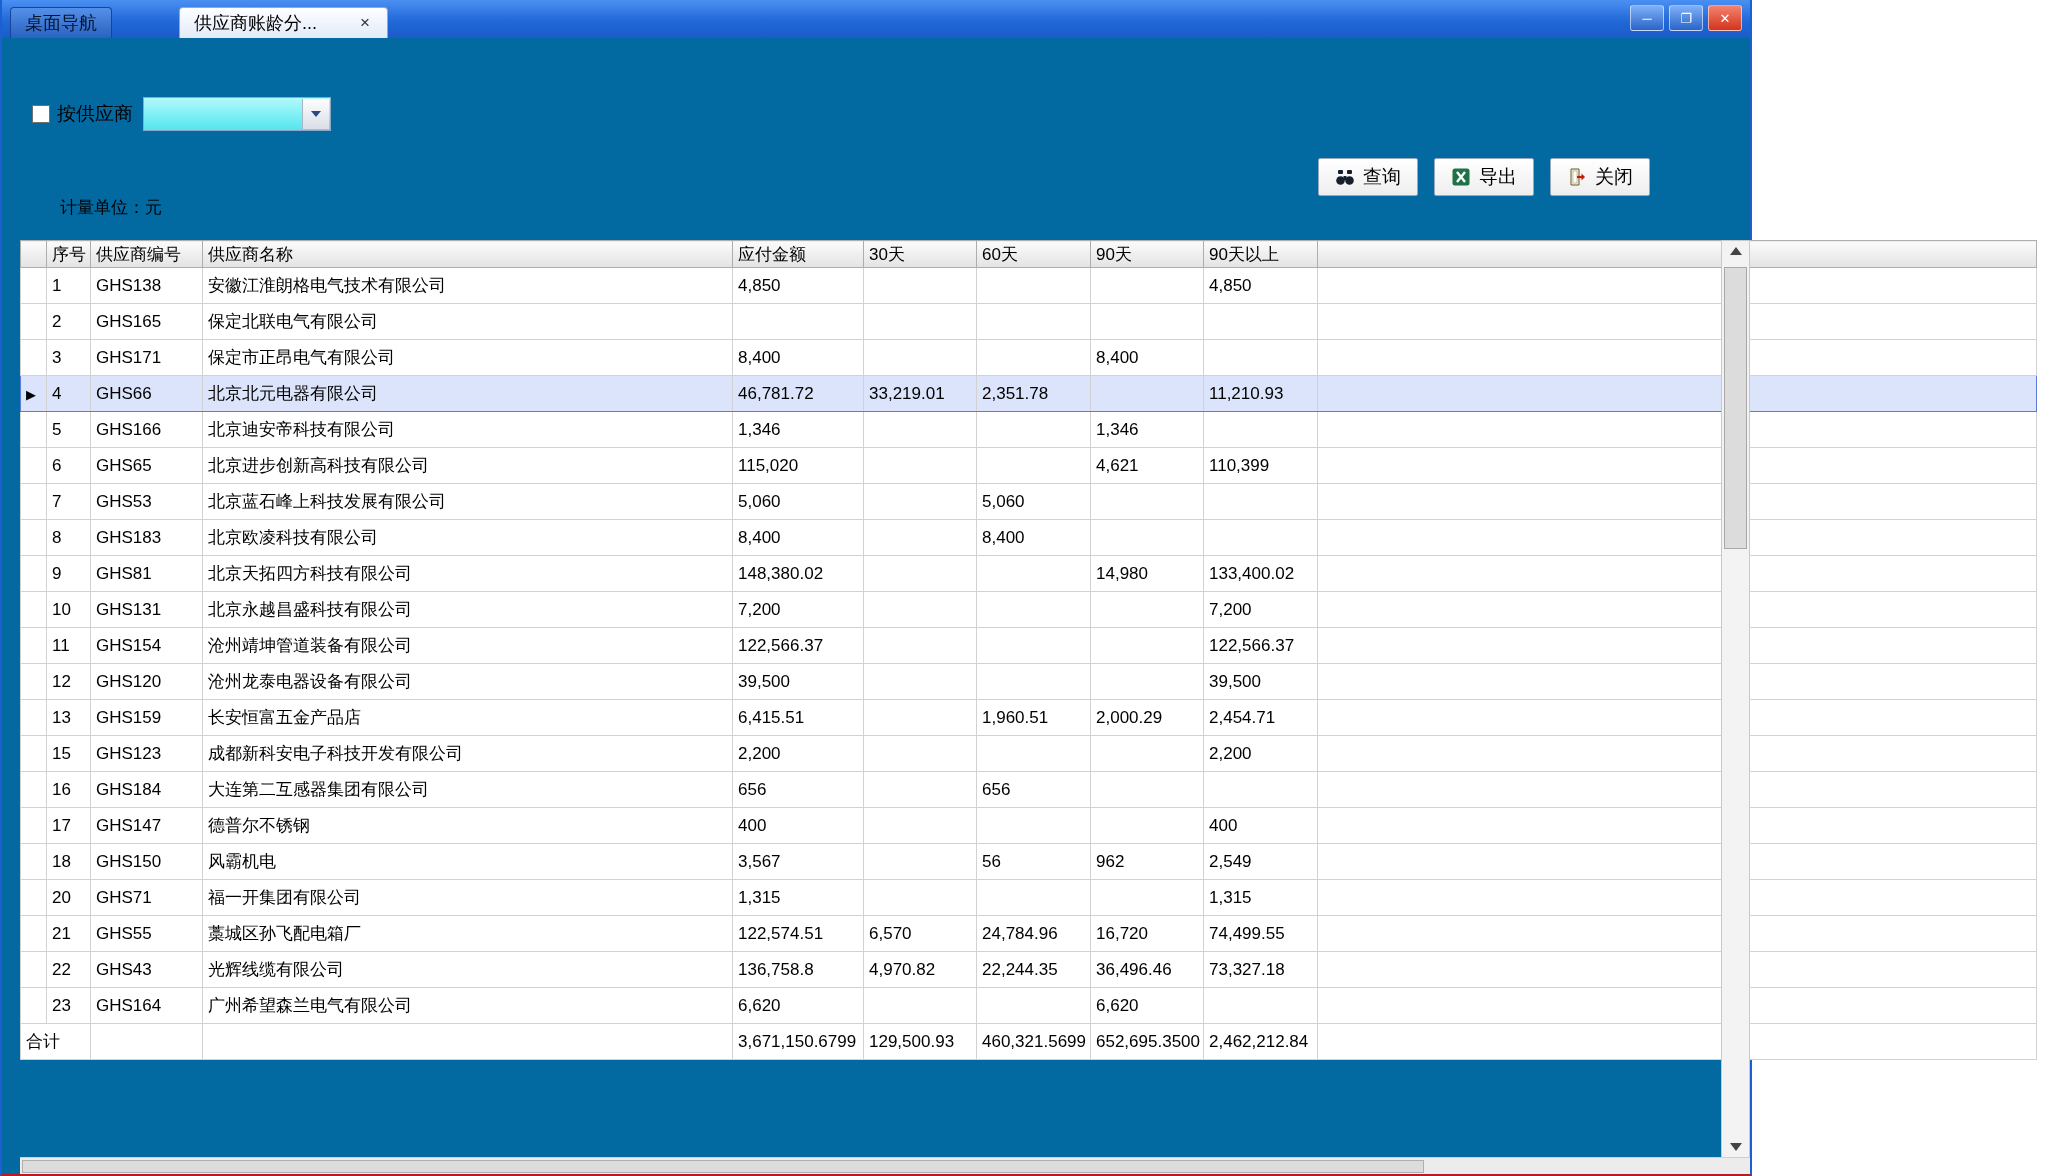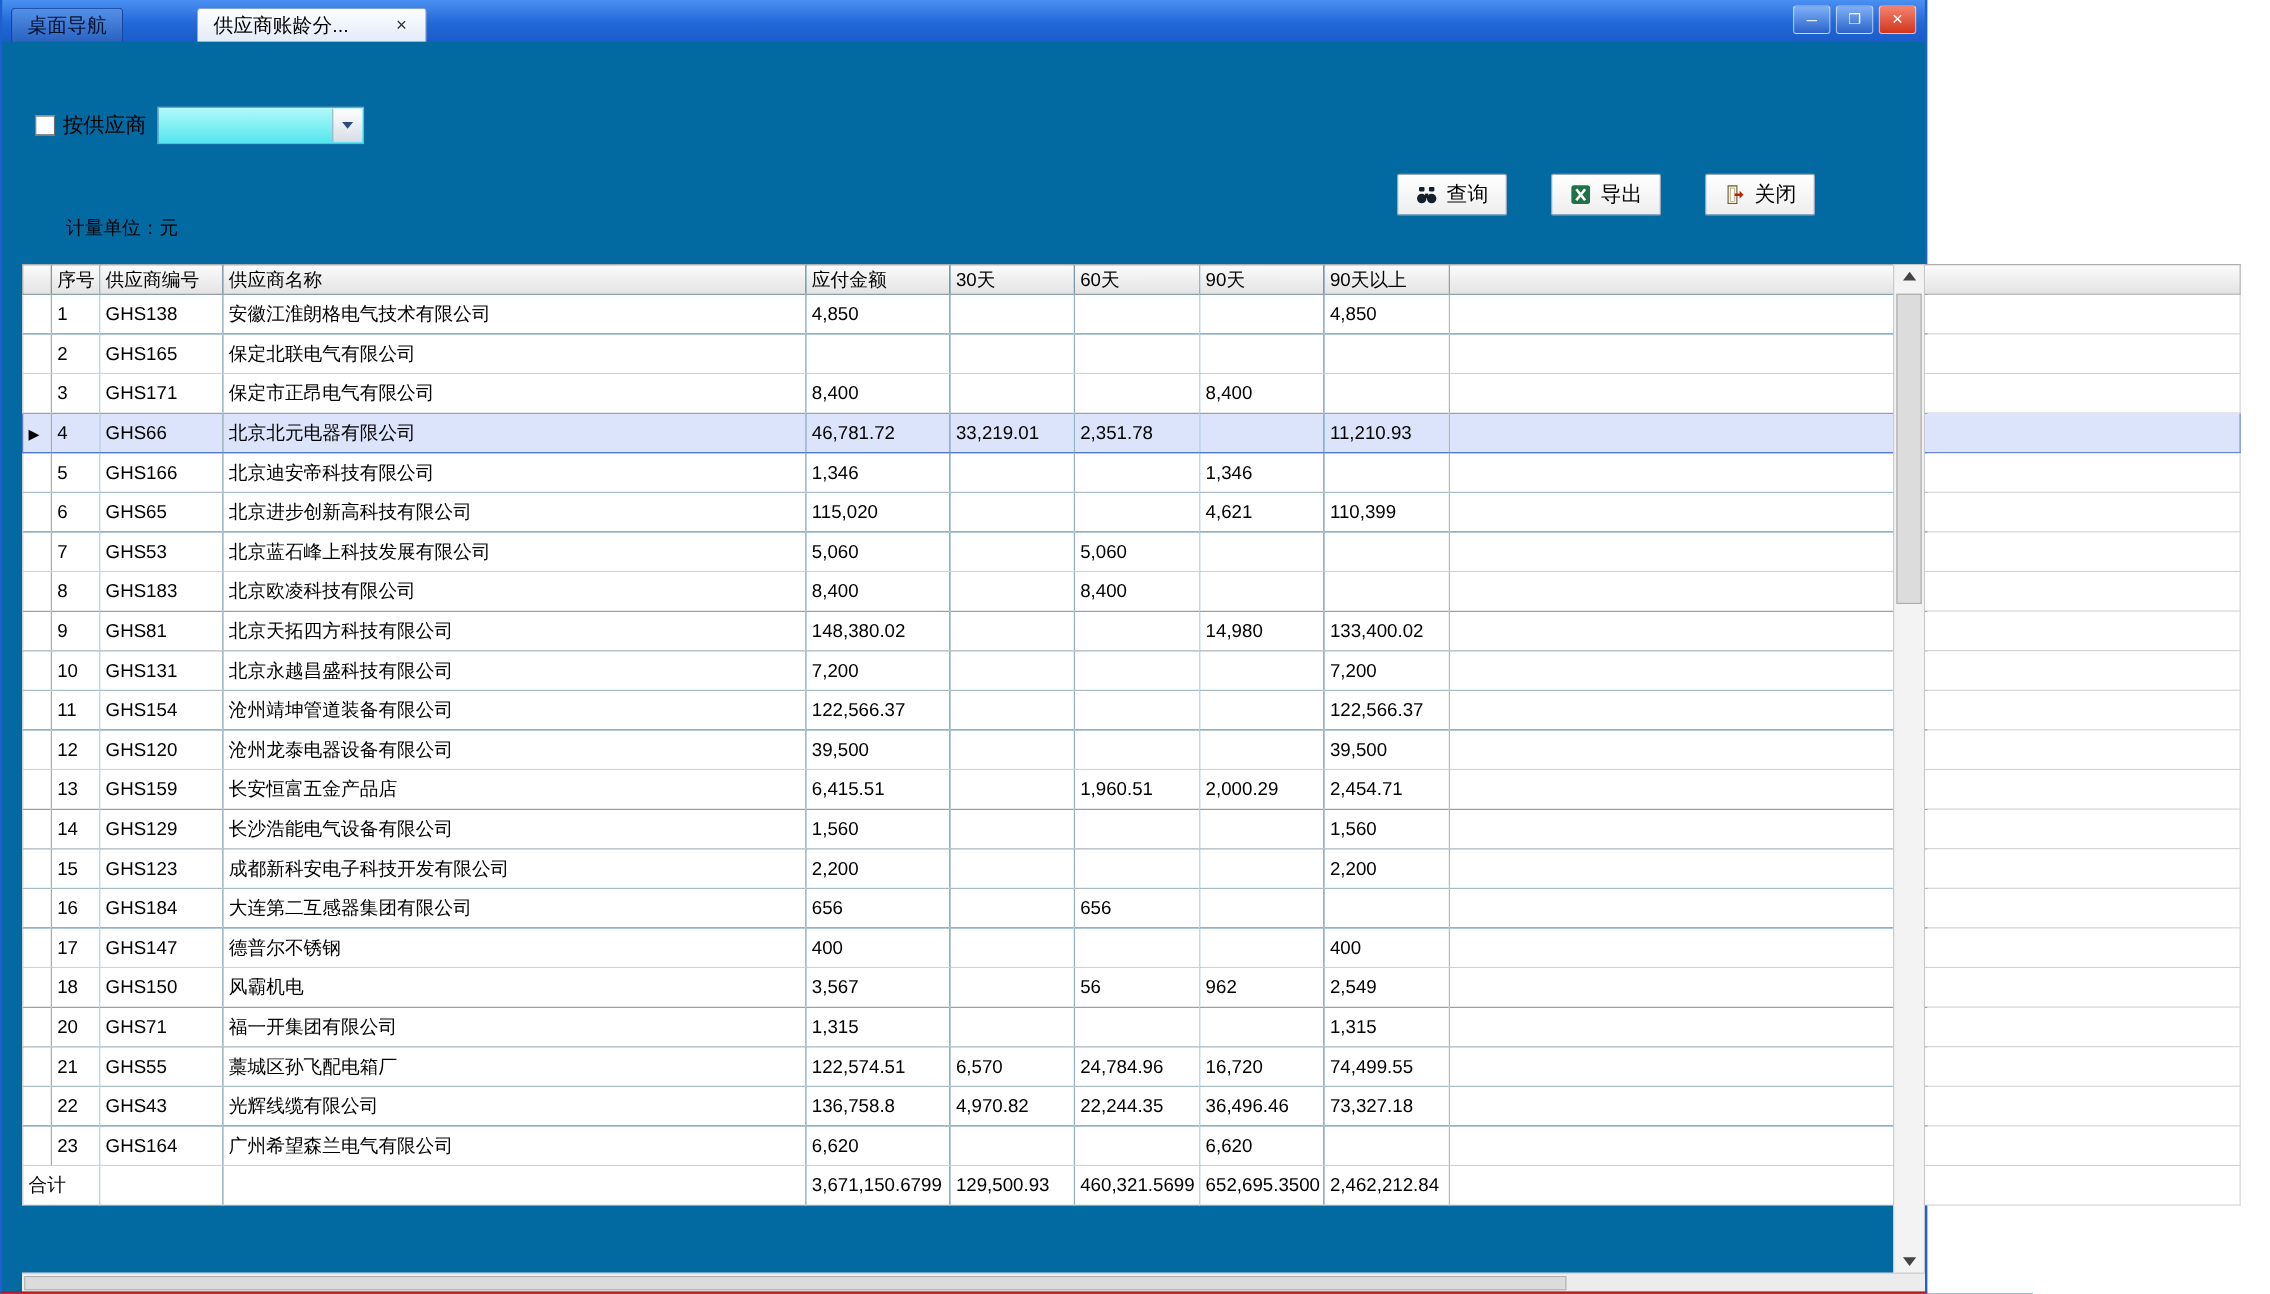--- a/index.html
+++ b/index.html
@@ -30,21 +30,21 @@
   .filter-label{font-size:19px;color:#000;}
   .combo{margin-left:10px;width:188px;height:34px;box-sizing:border-box;border:1px solid #8aa8c8;
          background:linear-gradient(#b2f8fa 0%,#7df0f4 55%,#56e4ee 100%);position:relative;}
   .combo-text{position:absolute;left:6px;top:6px;font-size:17px;}
   .combo-btn{position:absolute;right:1px;top:1px;bottom:1px;width:26px;
              background:linear-gradient(#fefefe,#d8dee8);border-left:1px solid #a8b4c4;
              display:flex;align-items:center;justify-content:center;}
   .chev{width:0;height:0;border-left:5px solid transparent;border-right:5px solid transparent;
         border-top:6px solid #2a4a7a;}
   
-  .toolbar{position:absolute;top:158px;right:100px;display:flex;gap:40px;padding-left:24px;}
+  .toolbar{position:absolute;top:158px;right:100px;display:flex;gap:16px;padding-left:24px;}
   .tbtn{height:38px;display:flex;align-items:center;gap:8px;padding:0 16px;
         background:linear-gradient(#ffffff,#eeeeee);border:1px solid #98a8c0;border-radius:2px;
         font-size:19px;font-family:inherit;cursor:default;}
   
   .unit-label{position:absolute;left:58px;top:196px;font-size:17px;color:#000;}
   
   .grid{position:absolute;left:18px;top:240px;right:0;bottom:0;}
   table{border-collapse:collapse;table-layout:fixed;width:2017px;}
   th,td{box-sizing:border-box;overflow:hidden;white-space:nowrap;padding:0 5px;text-align:left;}
   th{height:27px;font-weight:normal;font-size:17px;border:1px solid #aeaeae;
@@ -308,32 +308,20 @@
             <td>长安恒富五金产品店</td>
             <td>6,415.51</td>
             <td></td>
             <td>1,960.51</td>
             <td>2,000.29</td>
             <td>2,454.71</td>
             <td></td>
           </tr>
           <tr>
             <td></td>
-            <td>14</td>
-            <td>GHS129</td>
-            <td>长沙浩能电气设备有限公司</td>
-            <td>1,560</td>
-            <td></td>
-            <td></td>
-            <td></td>
-            <td>1,560</td>
-            <td></td>
-          </tr>
-          <tr>
-            <td></td>
             <td>15</td>
             <td>GHS123</td>
             <td>成都新科安电子科技开发有限公司</td>
             <td>2,200</td>
             <td></td>
             <td></td>
             <td></td>
             <td>2,200</td>
             <td></td>
           </tr>

